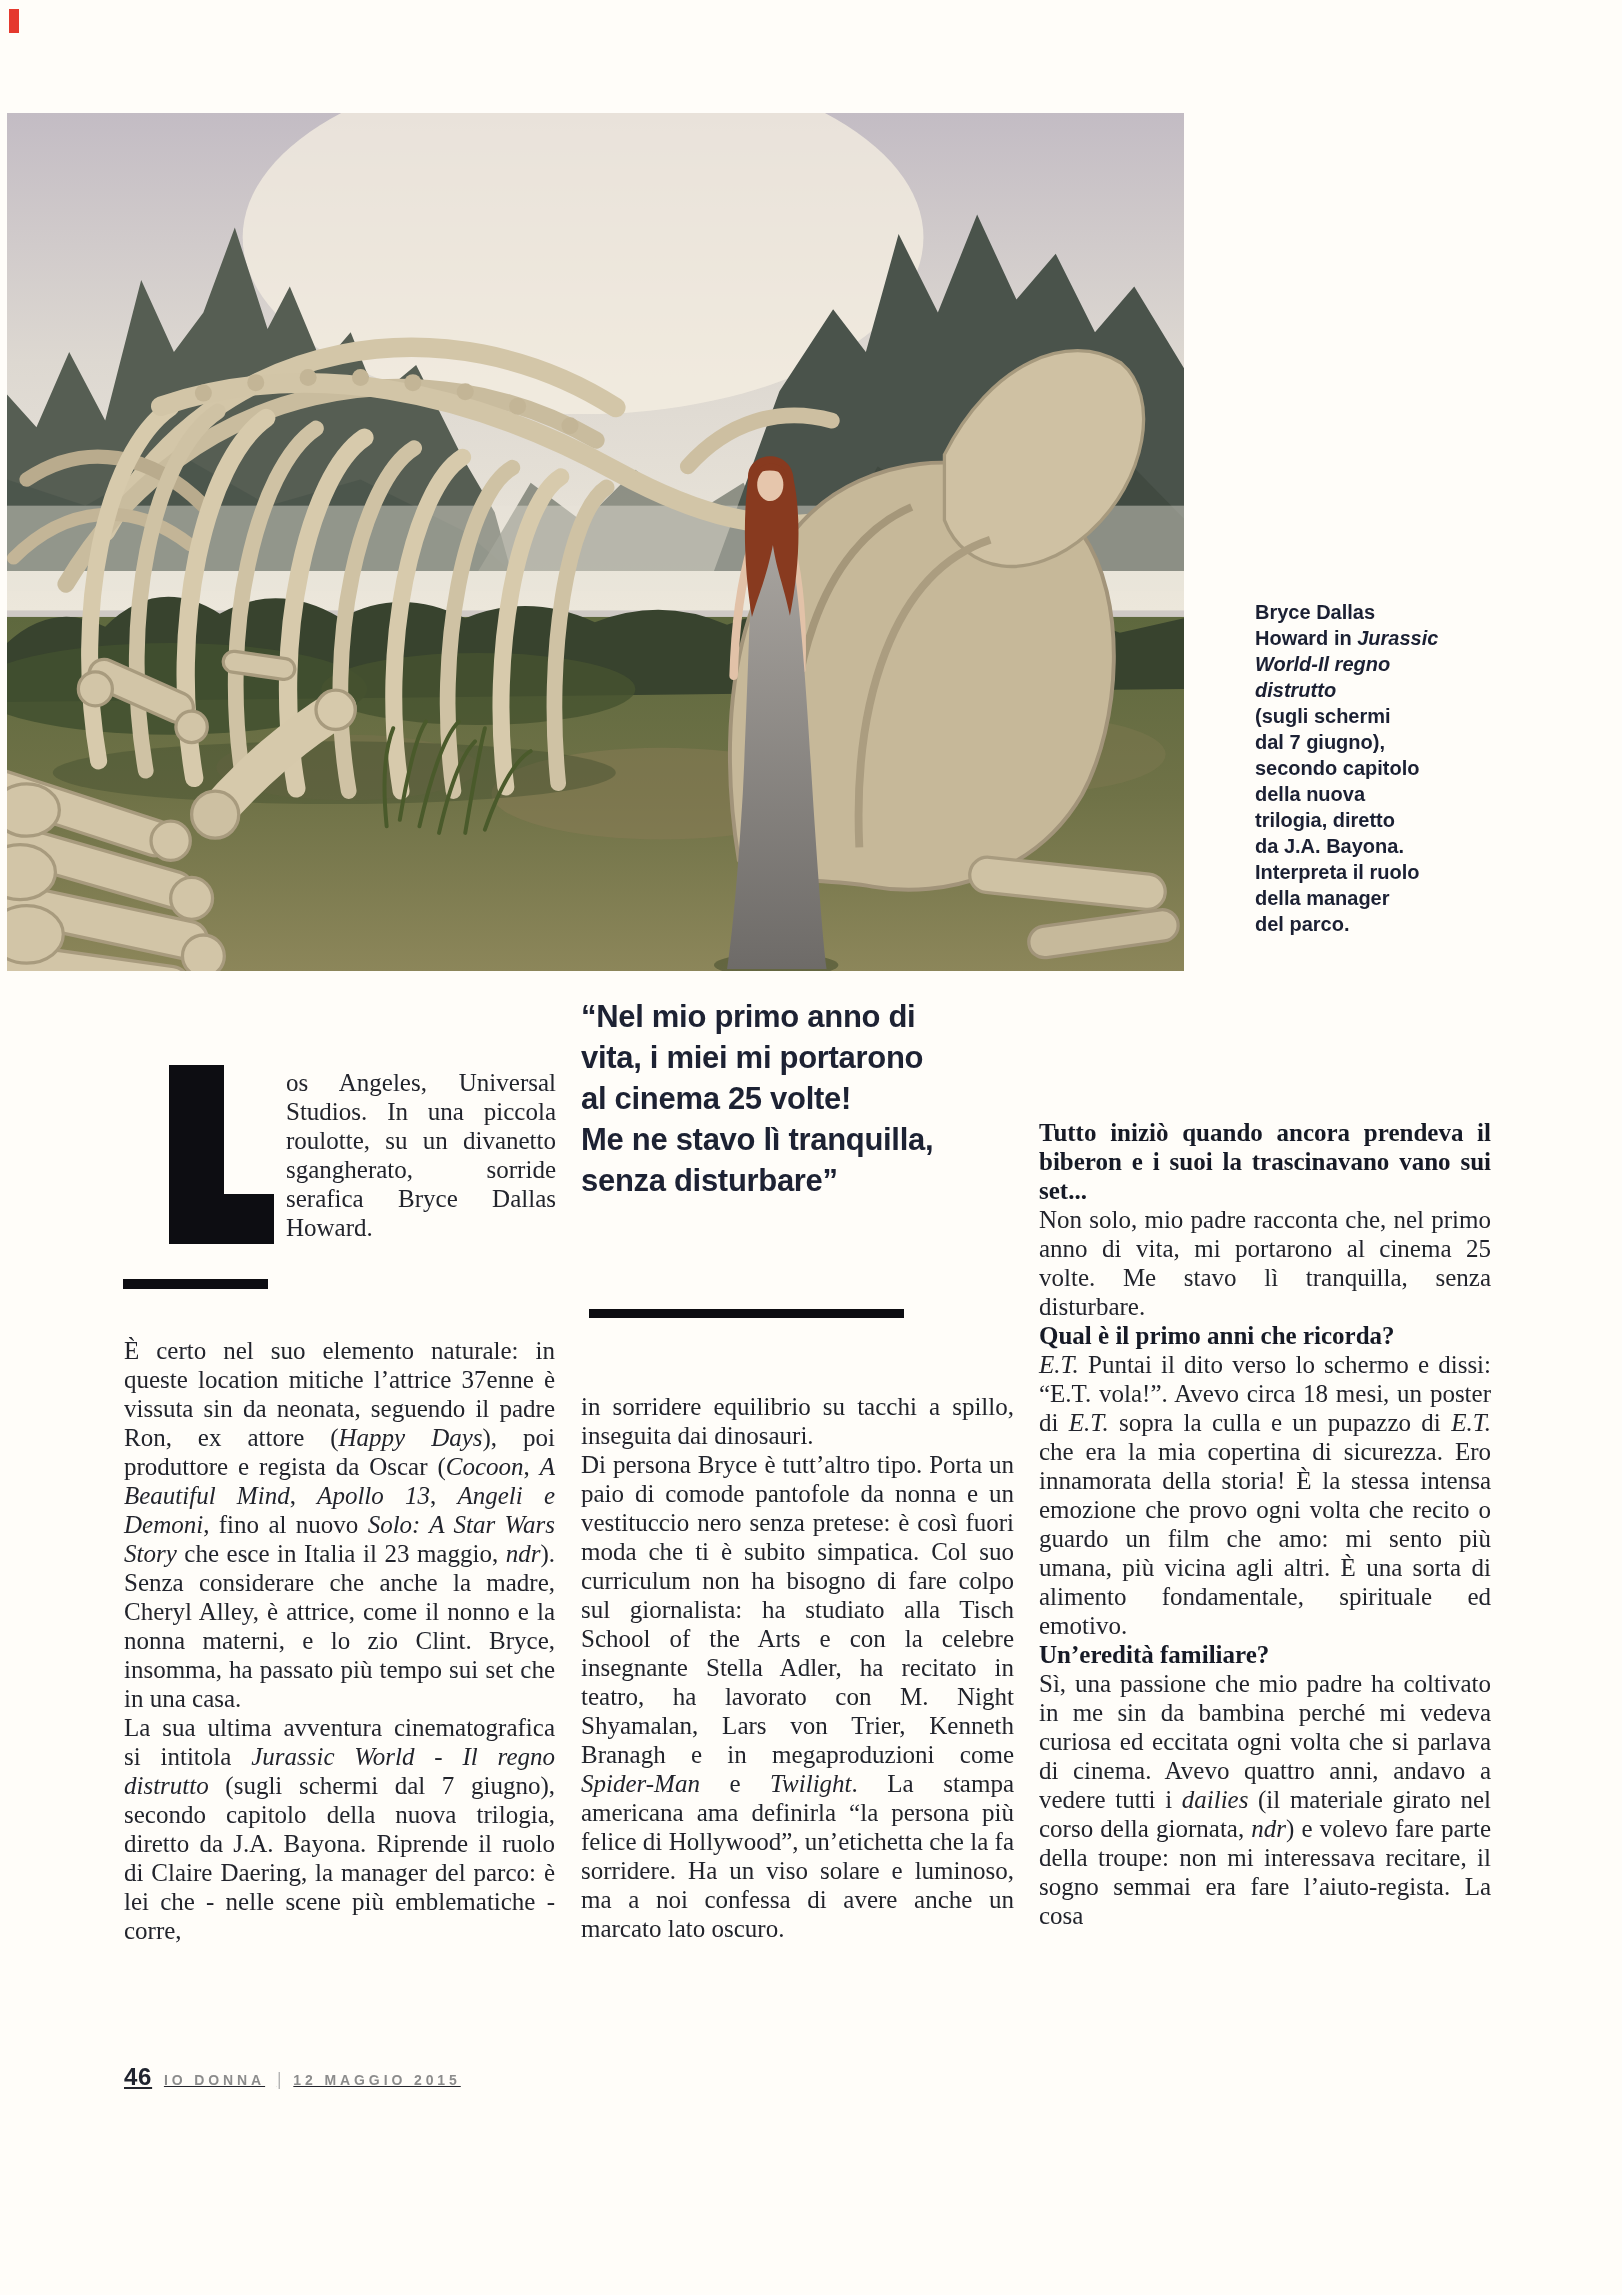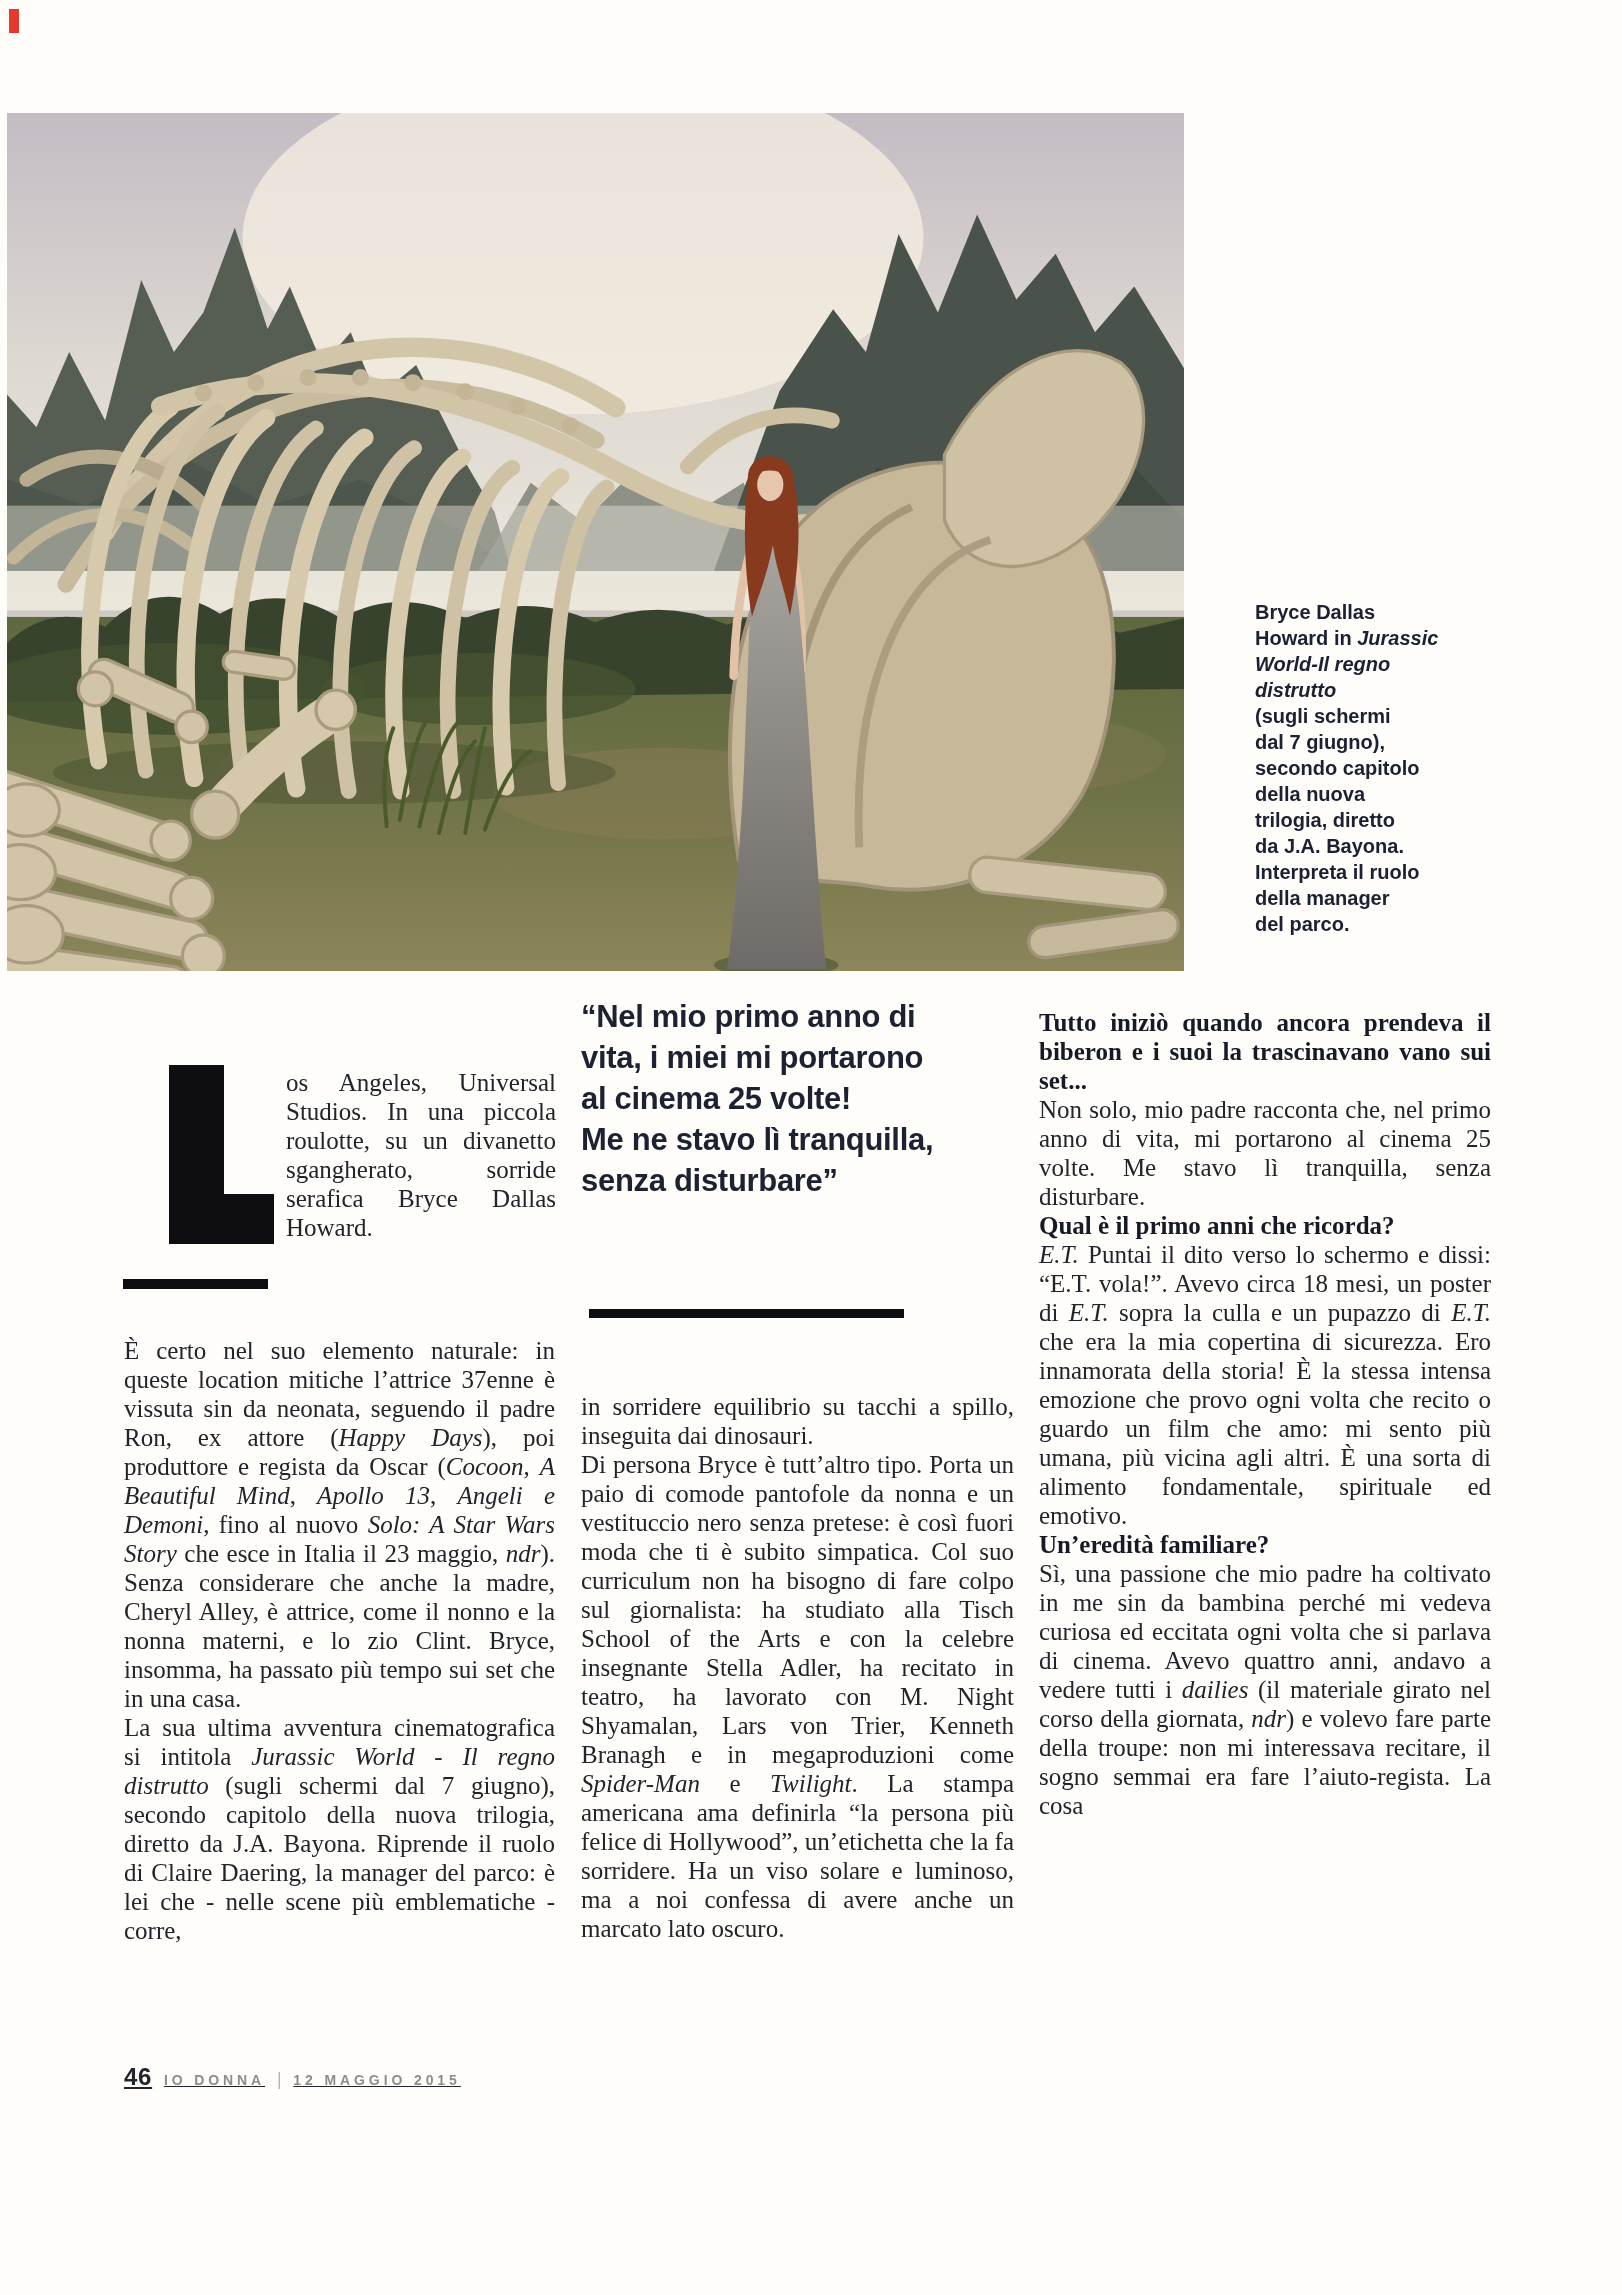--- a/index.html
+++ b/index.html
@@ -35,21 +35,21 @@
   
   .dropcap-stem{left:169px;top:1065px;width:55px;height:178px;background:#0d0d12;}
   .dropcap-foot{left:169px;top:1194px;width:105px;height:50px;background:#0d0d12;}
   .dropcap-rule{left:123px;top:1279px;width:145px;height:9.8px;background:#0d0d12;}
   
   .body-text{font-size:25px;line-height:29px;text-align:justify;text-align-last:left;}
   .body-text p{margin:0;}
   .intro{left:286px;top:1068px;width:270px;}
   .col1{left:124px;top:1336px;width:431px;}
   .col2{left:581px;top:1392px;width:433px;}
-  .col3{left:1039px;top:1008px;width:452px;}
+  .col3{left:1039px;top:1118px;width:452px;}
   .col3 p.lead{font-weight:700;color:#161a26;}
   .it{font-style:italic;}
   .bd{font-weight:700;}
   
   .footer{
     left:124px;top:2063px;display:flex;align-items:baseline;gap:11.8px;
     font-family:"Liberation Sans", sans-serif;
     text-decoration:underline;
   }
   .footer .pgnum{font-size:24px;font-weight:700;color:#20242f;letter-spacing:0.7px;}

